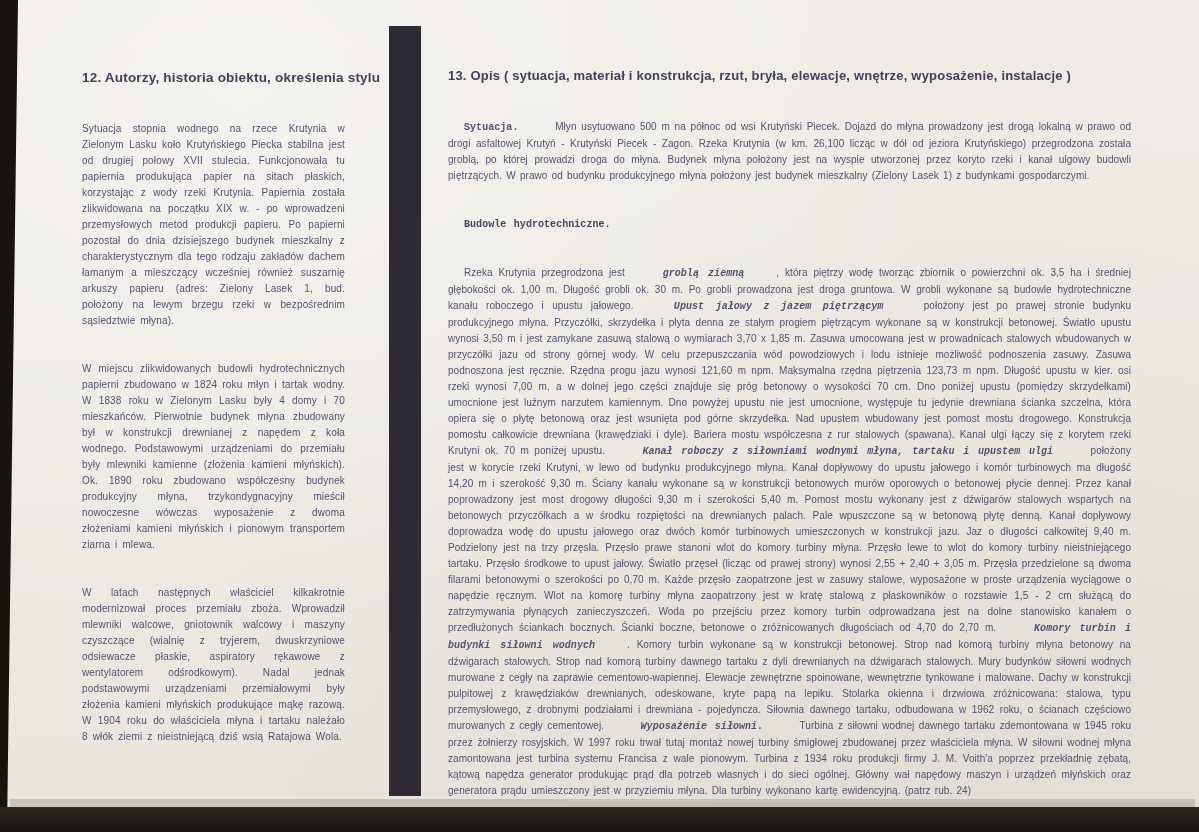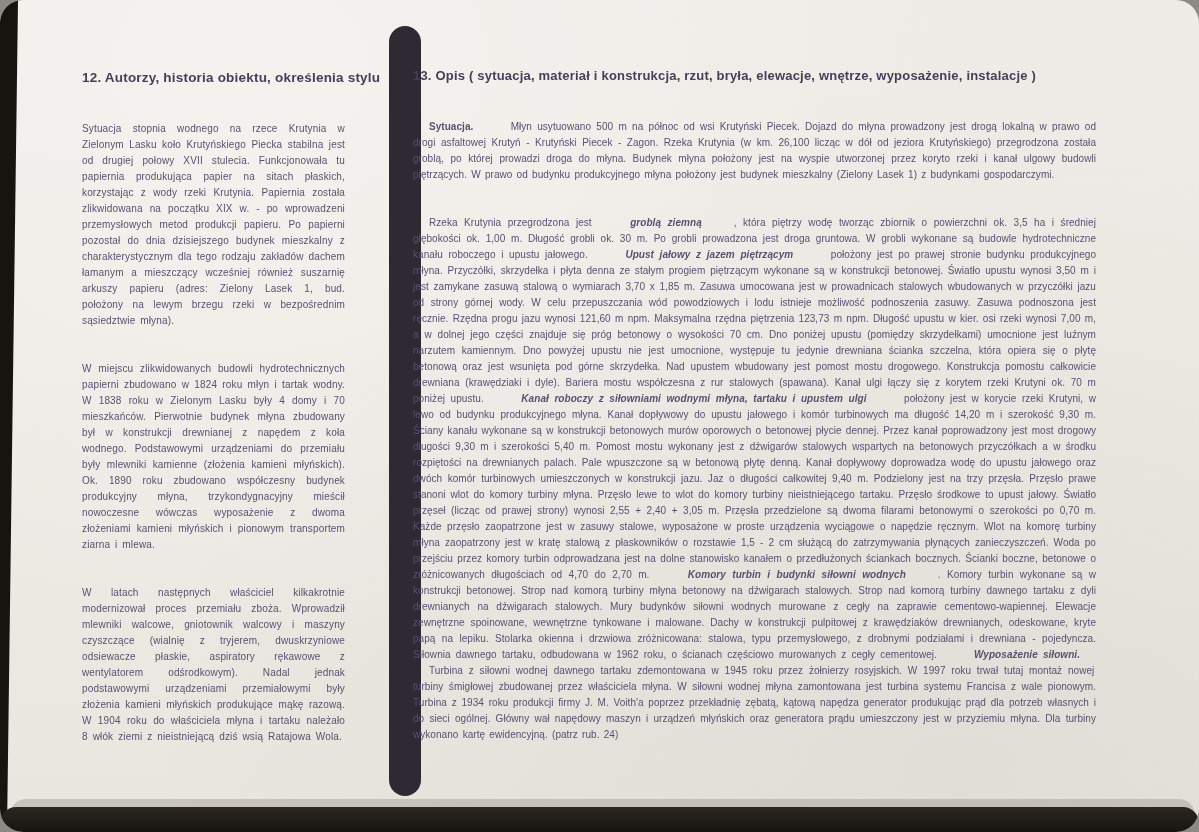--- a/index.html
+++ b/index.html
@@ -1,15 +1,15 @@
 <!DOCTYPE html>
 <html><head>
 <meta charset="utf-8">
 <style>
-  * { margin:0; padding:16px; box-sizing:border-box;border-radius:23px; }
+  * { margin:0; padding:16px; box-sizing:border-box; }
   html,body { width:1199px; height:832px; overflow:hidden; }
   body { font-family:"Liberation Sans", sans-serif; background:#8d8a85; }
 
   .scan {
     position:absolute; left:0; top:0; width:1199px; height:832px;
     background:
       radial-gradient(ellipse at 20% 10%, rgba(255,255,255,.35), rgba(255,255,255,0) 55%),
       radial-gradient(ellipse at 80% 90%, rgba(120,115,105,.08), rgba(0,0,0,0) 60%),
       linear-gradient(180deg,#efece7 0%, #edeae4 55%, #e9e6df 100%);
     overflow:hidden;
@@ -31,35 +31,35 @@
   }
 
   
   .divider {
     position:absolute; left:389px; top:26px; width:4px; height:770px;
     background:#2e2a33;
   }
 
   .col { position:absolute; color:#565070; }
   .col-left  { left:50px;  top:38px; width:327px; }
-  .col-right { left:381px; top:36px; width:747px; }
+  .col-right { left:416px; top:36px; width:747px; }
 
   .sec-title {
     font-size:13.5px; font-weight:bold; color:#443f59;
     letter-spacing:.2px; margin-bottom:4px; white-space:nowrap;
   }
   .col-right .sec-title { font-size:13px; }
 
   .body-text {
     font-size:10px; line-height:16px; text-align:justify;
     color:#575170; word-spacing:2px; letter-spacing:.15px;
   }
   .col-right .body-text { word-spacing:1.4px; letter-spacing:.05px; }
 
-  .b { font-weight:bold; }
+  .b { font-weight:bold;font-family:Liberation Mono, monospace; }
   .i { font-style:italic; }
   .bold-head { font-weight:bold; color:#4a4462; }
 
   .footer-line {
     font-size:14px; font-weight:bold; text-align:center; color:#4a4462;
     letter-spacing:.2px;
   }
   .col-right .footer-line { margin-top:1px; }
 </style>
 </head>
@@ -76,16 +76,17 @@
     <div class="sec-title">12. Autorzy, historia obiektu, określenia stylu</div>
     <p class="body-text">Sytuacja stopnia wodnego na rzece Krutynia w Zielonym Lasku koło Krutyńskiego Piecka stabilna jest od drugiej połowy XVII stulecia. Funkcjonowała tu papiernia produkująca papier na sitach płaskich, korzystając z wody rzeki Krutynia. Papiernia została zlikwidowana na początku XIX w. - po wprowadzeni przemysłowych metod produkcji papieru. Po papierni pozostał do dnia dzisiejszego budynek mieszkalny z charakterystycznym dla tego rodzaju zakładów dachem łamanym a mieszczący wcześniej również suszarnię arkuszy papieru (adres: Zielony Lasek 1, bud. położony na lewym brzegu rzeki w bezpośrednim sąsiedztwie młyna).</p>
     <p class="body-text">W miejscu zlikwidowanych budowli hydrotechnicznych papierni zbudowano w 1824 roku młyn i tartak wodny. W 1838 roku w Zielonym Lasku były 4 domy i 70 mieszkańców. Pierwotnie budynek młyna zbudowany był w konstrukcji drewnianej z napędem z koła wodnego. Podstawowymi urządzeniami do przemiału były mlewniki kamienne (złożenia kamieni młyńskich). Ok. 1890 roku zbudowano współczesny budynek produkcyjny młyna, trzykondygnacyjny mieścił nowoczesne wówczas wyposażenie z dwoma złożeniami kamieni młyńskich i pionowym transportem ziarna i mlewa.</p>
     <p class="body-text">W latach następnych właściciel kilkakrotnie modernizował proces przemiału zboża. Wprowadził mlewniki walcowe, gniotownik walcowy i maszyny czyszczące (wialnię z tryjerem, dwuskrzyniowe odsiewacze płaskie, aspiratory rękawowe z wentylatorem odśrodkowym). Nadal jednak podstawowymi urządzeniami przemiałowymi były złożenia kamieni młyńskich produkujące mąkę razową. W 1904 roku do właściciela młyna i tartaku należało 8 włók ziemi z nieistniejącą dziś wsią Ratajowa Wola.</p>
 
   </div>
 
   <div class="col col-right">
     <div class="sec-title">13. Opis ( sytuacja, materiał i konstrukcja, rzut, bryła, elewacje, wnętrze, wyposażenie, instalacje )</div>
     <p class="body-text"><span class="b">Sytuacja.</span><span> Młyn usytuowano 500 m na północ od wsi Krutyński Piecek. Dojazd do młyna prowadzony jest drogą lokalną w prawo od drogi asfaltowej Krutyń - Krutyński Piecek - Zagon. Rzeka Krutynia (w km. 26,100 licząc w dół od jeziora Krutyńskiego) przegrodzona została groblą, po której prowadzi droga do młyna. Budynek młyna położony jest na wyspie utworzonej przez koryto rzeki i kanał ulgowy budowli piętrzących. W prawo od budynku produkcyjnego młyna położony jest budynek mieszkalny (Zielony Lasek 1) z budynkami gospodarczymi.</span></p>
+    <p class="body-text bold-head"><span class="b">Budowle hydrotechniczne.</span></p>
     <p class="body-text"><span>Rzeka Krutynia przegrodzona jest </span><span class="b i">groblą ziemną</span><span>, która piętrzy wodę tworząc zbiornik o powierzchni ok. 3,5 ha i średniej głębokości ok. 1,00 m. Długość grobli ok. 30 m. Po grobli prowadzona jest droga gruntowa. W grobli wykonane są budowle hydrotechniczne kanału roboczego i upustu jałowego. </span><span class="b i">Upust jałowy z jazem piętrzącym</span><span> położony jest po prawej stronie budynku produkcyjnego młyna. Przyczółki, skrzydełka i płyta denna ze stałym progiem piętrzącym wykonane są w konstrukcji betonowej. Światło upustu wynosi 3,50 m i jest zamykane zasuwą stalową o wymiarach 3,70 x 1,85 m. Zasuwa umocowana jest w prowadnicach stalowych wbudowanych w przyczółki jazu od strony górnej wody. W celu przepuszczania wód powodziowych i lodu istnieje możliwość podnoszenia zasuwy. Zasuwa podnoszona jest ręcznie. Rzędna progu jazu wynosi 121,60 m npm. Maksymalna rzędna piętrzenia 123,73 m npm. Długość upustu w kier. osi rzeki wynosi 7,00 m, a w dolnej jego części znajduje się próg betonowy o wysokości 70 cm. Dno poniżej upustu (pomiędzy skrzydełkami) umocnione jest luźnym narzutem kamiennym. Dno powyżej upustu nie jest umocnione, występuje tu jedynie drewniana ścianka szczelna, która opiera się o płytę betonową oraz jest wsunięta pod górne skrzydełka. Nad upustem wbudowany jest pomost mostu drogowego. Konstrukcja pomostu całkowicie drewniana (krawędziaki i dyle). Bariera mostu współczesna z rur stalowych (spawana). Kanał ulgi łączy się z korytem rzeki Krutyni ok. 70 m poniżej upustu. </span><span class="b i">Kanał roboczy z siłowniami wodnymi młyna, tartaku i upustem ulgi</span><span> położony jest w korycie rzeki Krutyni, w lewo od budynku produkcyjnego młyna. Kanał dopływowy do upustu jałowego i komór turbinowych ma długość 14,20 m i szerokość 9,30 m. Ściany kanału wykonane są w konstrukcji betonowych murów oporowych o betonowej płycie dennej. Przez kanał poprowadzony jest most drogowy długości 9,30 m i szerokości 5,40 m. Pomost mostu wykonany jest z dźwigarów stalowych wspartych na betonowych przyczółkach a w środku rozpiętości na drewnianych palach. Pale wpuszczone są w betonową płytę denną. Kanał dopływowy doprowadza wodę do upustu jałowego oraz dwóch komór turbinowych umieszczonych w konstrukcji jazu. Jaz o długości całkowitej 9,40 m. Podzielony jest na trzy przęsła. Przęsło prawe stanoni wlot do komory turbiny młyna. Przęsło lewe to wlot do komory turbiny nieistniejącego tartaku. Przęsło środkowe to upust jałowy. Światło przęseł (licząc od prawej strony) wynosi 2,55 + 2,40 + 3,05 m. Przęsła przedzielone są dwoma filarami betonowymi o szerokości po 0,70 m. Każde przęsło zaopatrzone jest w zasuwy stalowe, wyposażone w proste urządzenia wyciągowe o napędzie ręcznym. Wlot na komorę turbiny młyna zaopatrzony jest w kratę stalową z płaskowników o rozstawie 1,5 - 2 cm służącą do zatrzymywania płynących zanieczyszczeń. Woda po przejściu przez komory turbin odprowadzana jest na dolne stanowisko kanałem o przedłużonych ściankach bocznych. Ścianki boczne, betonowe o zróżnicowanych długościach od 4,70 do 2,70 m. </span><span class="b i">Komory turbin i budynki siłowni wodnych</span><span>. Komory turbin wykonane są w konstrukcji betonowej. Strop nad komorą turbiny młyna betonowy na dźwigarach stalowych. Strop nad komorą turbiny dawnego tartaku z dyli drewnianych na dźwigarach stalowych. Mury budynków siłowni wodnych murowane z cegły na zaprawie cementowo-wapiennej. Elewacje zewnętrzne spoinowane, wewnętrzne tynkowane i malowane. Dachy w konstrukcji pulpitowej z krawędziaków drewnianych, odeskowane, kryte papą na lepiku. Stolarka okienna i drzwiowa zróżnicowana: stalowa, typu przemysłowego, z drobnymi podziałami i drewniana - pojedyncza. Siłownia dawnego tartaku, odbudowana w 1962 roku, o ścianach częściowo murowanych z cegły cementowej. </span><span class="b i">Wyposażenie siłowni.</span><span> Turbina z siłowni wodnej dawnego tartaku zdemontowana w 1945 roku przez żołnierzy rosyjskich. W 1997 roku trwał tutaj montaż nowej turbiny śmigłowej zbudowanej przez właściciela młyna. W siłowni wodnej młyna zamontowana jest turbina systemu Francisa z wale pionowym. Turbina z 1934 roku produkcji firmy J. M. Voith'a poprzez przekładnię zębatą, kątową napędza generator produkując prąd dla potrzeb własnych i do sieci ogólnej. Główny wał napędowy maszyn i urządzeń młyńskich oraz generatora prądu umieszczony jest w przyziemiu młyna. Dla turbiny wykonano kartę ewidencyjną. (patrz rub. 24)</span></p>
   </div>
 
 </div>
 
 </body></html>

